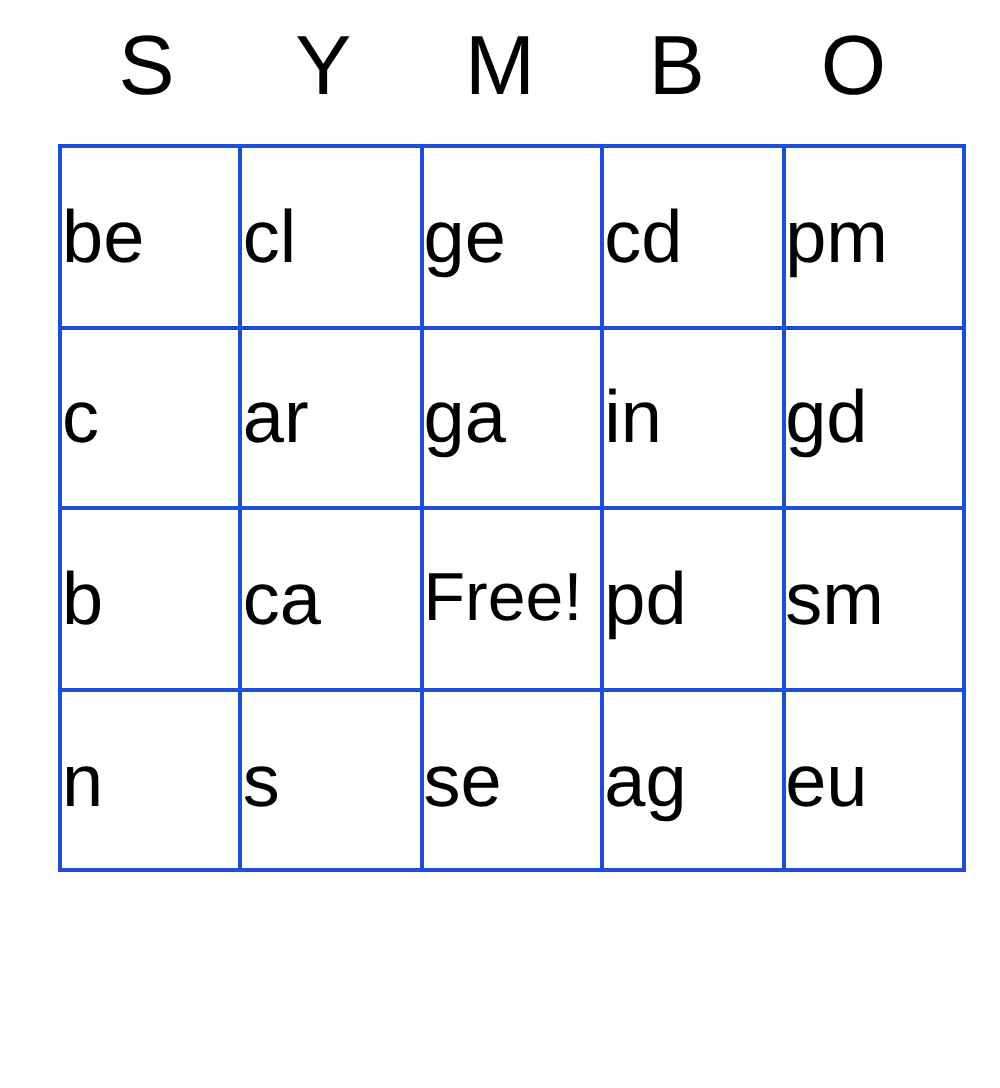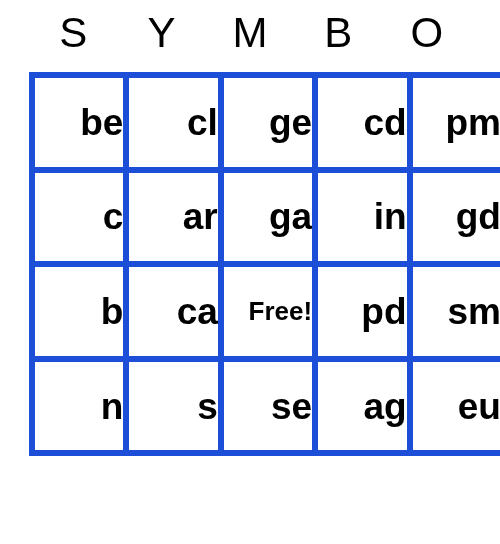--- a/index.html
+++ b/index.html
@@ -47,33 +47,33 @@
 
   
   #bingo-grid {
     width: 442px;
     border-collapse: collapse;
     table-layout: fixed;
   }
   #bingo-grid td {
     width: 88.4px;
     height: 88.6px;
-    border: 6px solid #1d4ed8;
-    text-align: right;
+    border: 2px solid #1d4ed8;
+    text-align: left;
     vertical-align: middle;
     font-size: 37px;
     line-height: 1;
-    font-weight: 700;
+    font-weight: 400;
     color: #000000;
     padding: 0;
     overflow: hidden;
     white-space: nowrap;
   }
   #bingo-grid td.free-cell {
-    font-size: 26px;
+    font-size: 34px;
   }
 </style>
 </head>
 <body>
 
 <div id="bingo-card">
 
   <div id="header-row">
     <div class="header-cell">S</div>
     <div class="header-cell">Y</div>

